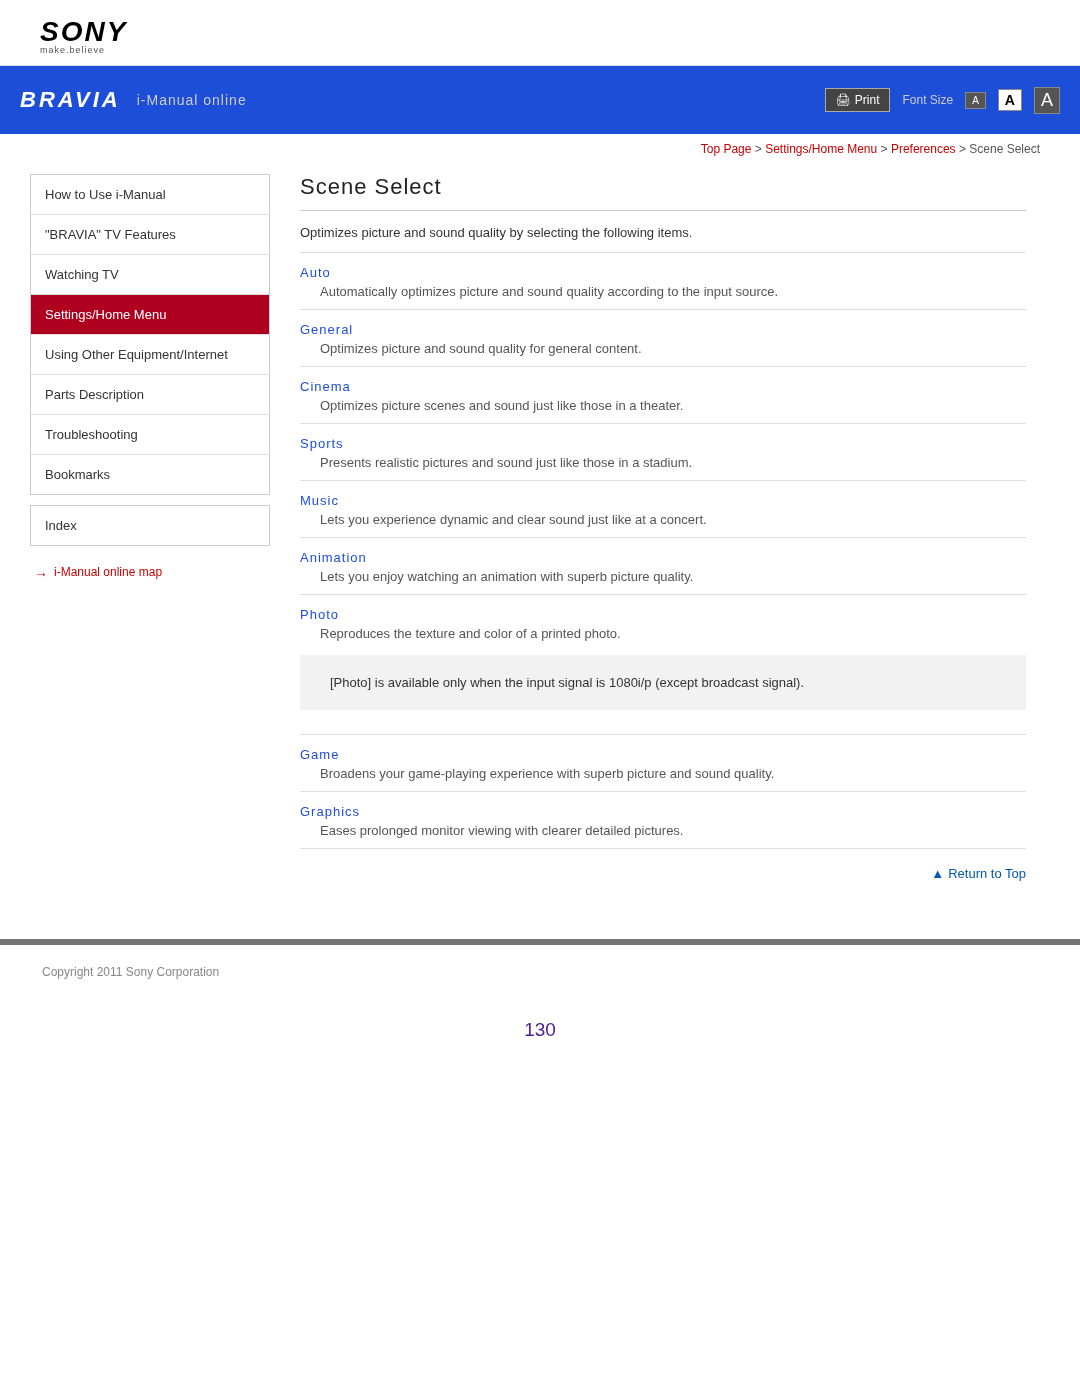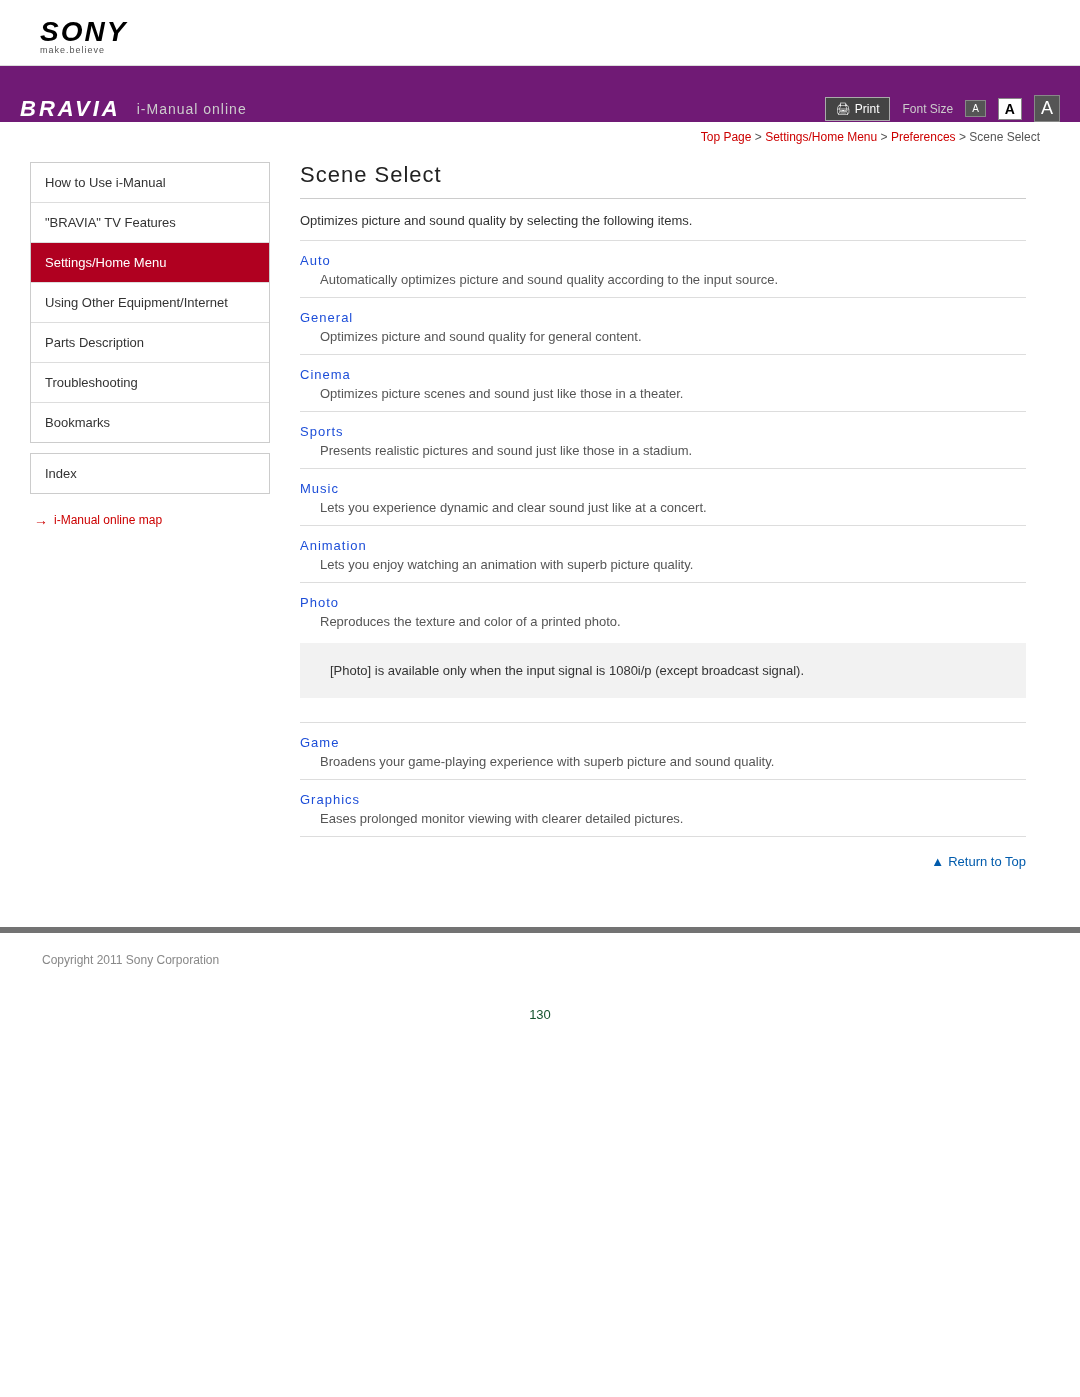--- a/index.html
+++ b/index.html
@@ -31,27 +31,27 @@
       font-style: italic;
     }
     .sony-tagline {
       font-size: 9px;
       color: #555;
       letter-spacing: 1px;
     }
 
     
     .nav-bar {
-      background: #701a75;
-      color: #fff;
-      display: flex;
-      align-items: flex-end;
+      background: #1d4ed8;
+      color: #fff;
+      display: flex;
+      align-items: center;
       justify-content: space-between;
       padding: 0 20px;
-      height: 56px;
+      height: 68px;
     }
     .nav-bar-left {
       display: flex;
       align-items: center;
       gap: 16px;
     }
     .bravia-logo {
       font-size: 22px;
       font-weight: 900;
       font-style: italic;
@@ -227,22 +227,22 @@
       border-top: 6px solid #737373;
       padding: 20px 42px;
       font-size: 12px;
       color: #888;
     }
 
     
     .page-number {
       text-align: center;
       padding: 20px;
-      font-size: 13px;
-      color: #14532d;
+      font-size: 19px;
+      color: #4c1d95;
     }
   </style>
 </head>
 <body>
 
 <div class="top-header">
   <div class="sony-logo">
     <span class="sony-wordmark">SONY</span>
     <span class="sony-tagline">make.believe</span>
   </div>
@@ -274,20 +274,21 @@
   <span> &gt; </span>
   <span>Scene Select</span>
 </div>
 
 <div class="main-layout">
 
   <div class="sidebar">
     <div class="sidebar-nav">
       <a class="sidebar-item">How to Use i-Manual</a>
       <a class="sidebar-item">"BRAVIA" TV Features</a>
+      <a class="sidebar-item">Watching TV</a>
       <a class="sidebar-item active">Settings/Home Menu</a>
       <a class="sidebar-item">Using Other Equipment/Internet</a>
       <a class="sidebar-item">Parts Description</a>
       <a class="sidebar-item">Troubleshooting</a>
       <a class="sidebar-item">Bookmarks</a>
     </div>
     <div class="sidebar-index">
       <a class="sidebar-item">Index</a>
     </div>
     <a class="sidebar-map-link">

